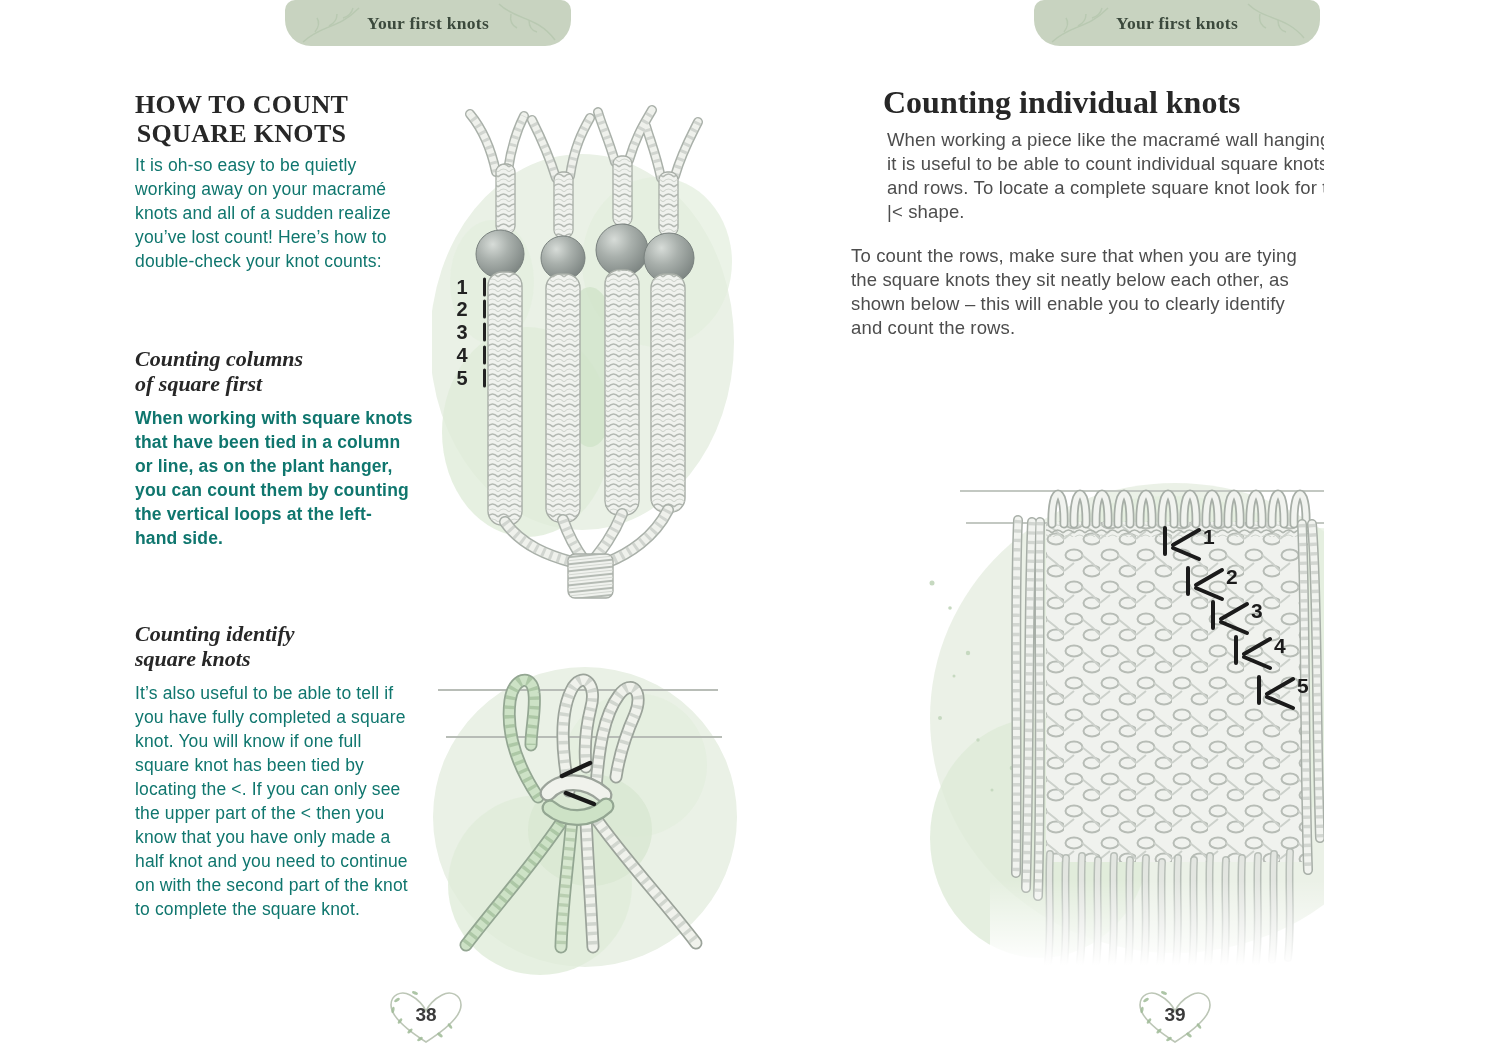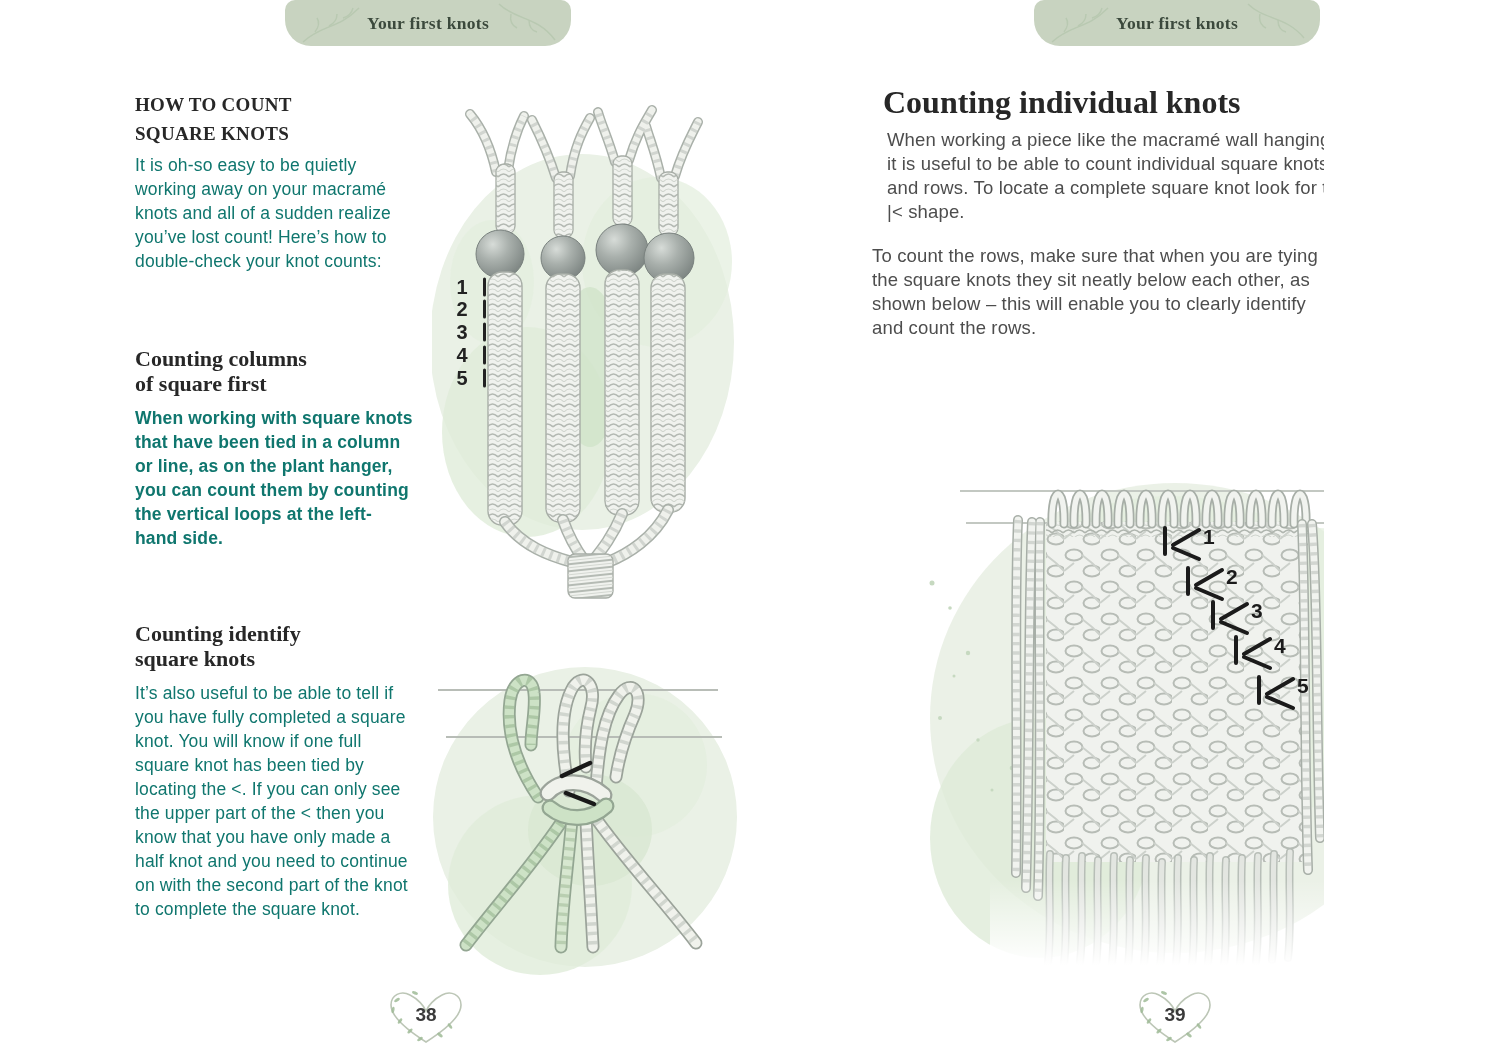--- a/index.html
+++ b/index.html
@@ -17,22 +17,22 @@
   .tab-label {
     position:relative; z-index:2;
     font-family:"Liberation Serif","DejaVu Serif",serif;
     font-weight:700; font-size:17.5px; color:#3b493c; letter-spacing:.3px;
   }
   .tab-doodle { position:absolute; inset:0; z-index:1; }
   .serif-head {
     font-family:"Liberation Serif","DejaVu Serif",serif;
     font-weight:700; color:#272727; margin:0;
   }
-  .h1 { font-size:19px; line-height:29px; letter-spacing:.3px; }
-  .h2 { font-size:22px; line-height:25px; }
+  .h1 { font-size:26px; line-height:29px; letter-spacing:.3px;text-align:center; }
+  .h2 { font-size:22px; line-height:25px;font-style:italic; }
   .h2r { font-size:32px; line-height:26px; }
   .body-text {
     color:#0f766e; font-size:17.5px; line-height:24px; letter-spacing:.15px;
   }
   .body-text-r {
     color:#4d4d4d; font-size:18.5px; line-height:24px; letter-spacing:.15px;
   }
   .fig-num {
     font-family:"Liberation Sans","DejaVu Sans",sans-serif;
     font-size:20px; font-weight:600; fill:#222222;
@@ -292,21 +292,21 @@
         <path d="M226,14 q-2,10 6,14 M244,20 q0,10 8,12"></path>
       </g>
     </svg>
     <span class="tab-label">Your first knots</span>
   </div>
 
   <h2 class="abs serif-head h2r" style="left:883px; top:89px;">Counting individual knots</h2>
 
   <p class="abs body-text-r" style="left:883px; top:124px; width:462px; margin:4px;">When working a piece like the macramé wall hanging, it is useful to be able to count individual square knots and rows. To locate a complete square knot look for the |&lt; shape.</p>
 
-  <p class="abs body-text-r" style="left:872px; top:244px; width:462px; margin:0;">To count the rows, make sure that when you are tying the square knots they sit neatly below each other, as shown below – this will enable you to clearly identify and count the rows.</p>
+  <p class="abs body-text-r" style="left:851px; top:244px; width:462px; margin:0;">To count the rows, make sure that when you are tying the square knots they sit neatly below each other, as shown below – this will enable you to clearly identify and count the rows.</p>
 
   <svg class="abs" style="left:920px; top:418px;" width="500" height="560" viewBox="0 0 500 560">
     <g>
       <ellipse cx="255" cy="300" rx="245" ry="235" fill="#e9f0e4" opacity=".9"></ellipse>
       <ellipse cx="120" cy="420" rx="110" ry="120" fill="#dfebd8" opacity=".8"></ellipse>
       <ellipse cx="400" cy="250" rx="92" ry="140" fill="#e3eedd" opacity=".7"></ellipse>
       <ellipse cx="250" cy="160" rx="142" ry="82" fill="#e4efde" opacity=".8"></ellipse>
     </g>
     <g fill="#c6d9c0">
       <circle cx="12" cy="165" r="2.5"></circle>

